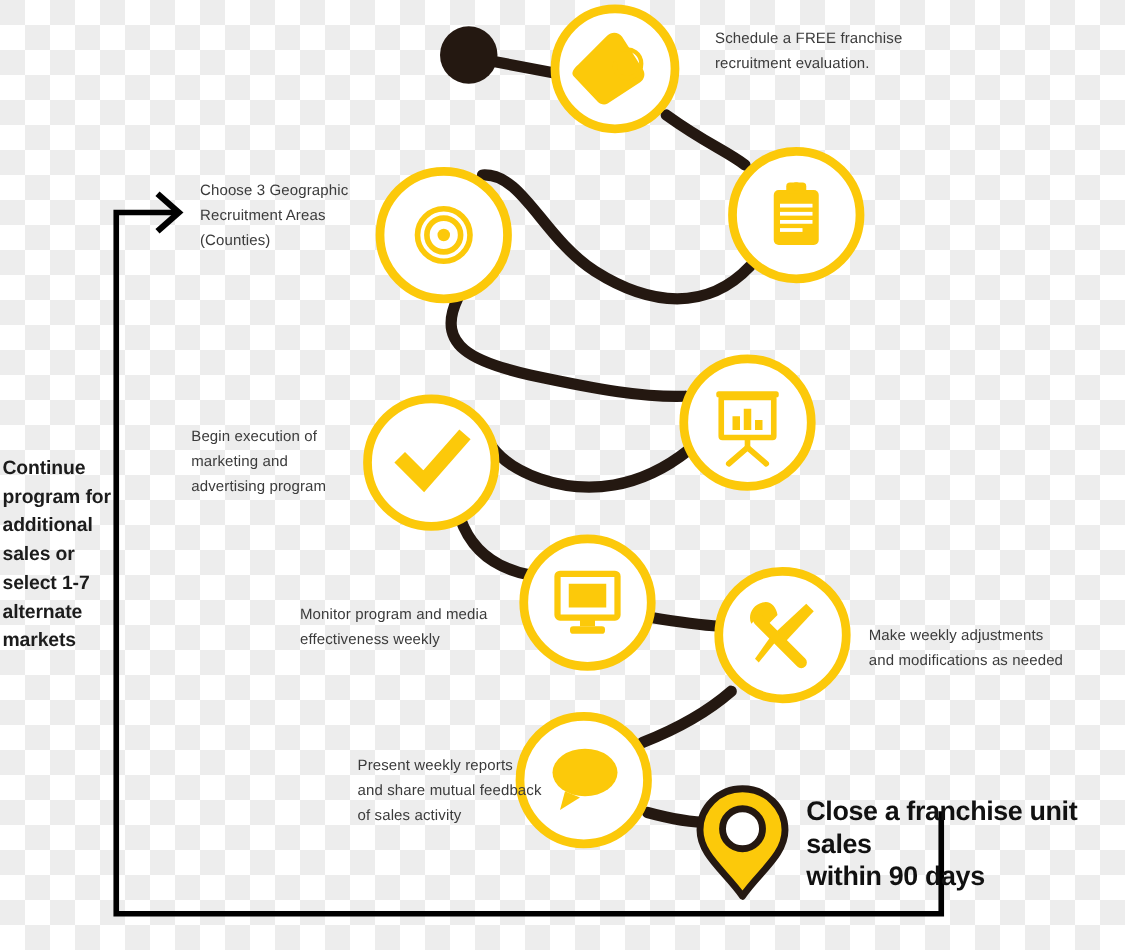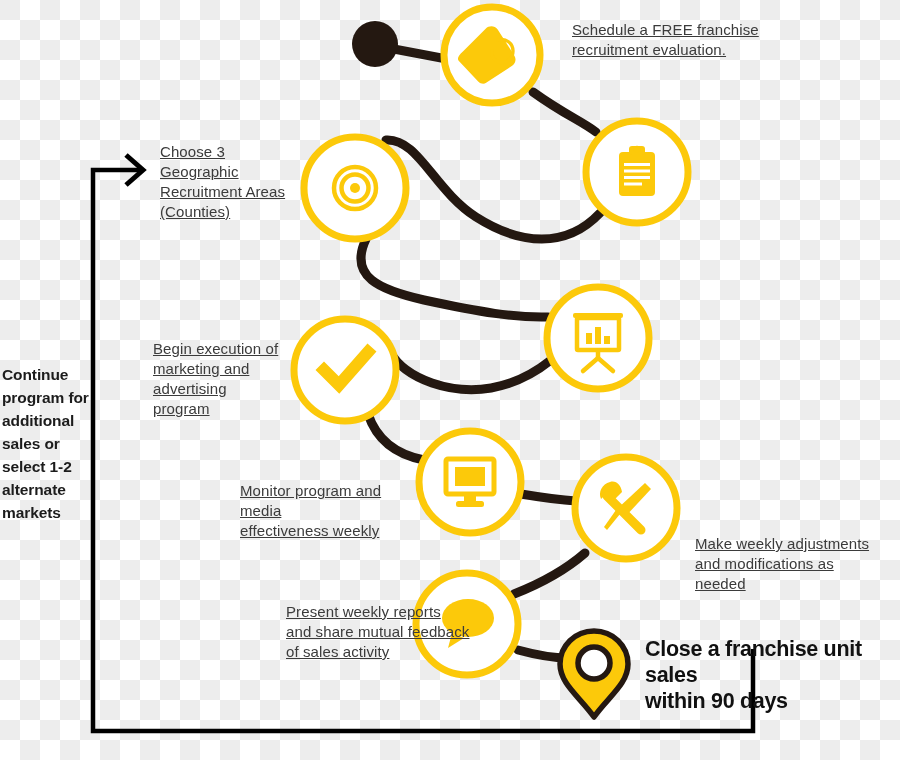--- a/index.html
+++ b/index.html
@@ -20,25 +20,24 @@
   #flow-svg {
     position: absolute;
     left: 0;
     top: 0;
     width: 900px;
     height: 760px;
   }
   .label {
     position: absolute;
     color: #3b3b3b;
-    font-size: 15px;
+    font-size: 12px;
     line-height: 20px;
     letter-spacing: 0.1px;
     white-space: pre-line;
-    text-decoration: underline;
   }
   #sidebar-note {
     position: absolute;
     left: 2px;
     top: 363px;
     width: 112px;
     color: #1c1c1c;
     font-size: 15.5px;
     font-weight: 700;
     line-height: 23px;
@@ -200,31 +199,31 @@
 (Counties)</div>
 
 
   <div class="label" style="left:153px; top:339px; width:130px;">Begin execution of
 marketing and
 advertising program</div>
 
   <div class="label" style="left:240px; top:481px; width:178px;">Monitor program and media
 effectiveness weekly</div>
 
-  <div class="label" style="left:695px; top:498px; width:190px;margin-top:36px;">Make weekly adjustments
+  <div class="label" style="left:695px; top:498px; width:190px;">Make weekly adjustments
 and modifications as needed</div>
 
   <div class="label" style="left:238px; top:602px; width:186px;margin-left:48px;">Present weekly reports
 and share mutual feedback
 of sales activity</div>
 
   <div id="sidebar-note">Continue
 program for
 additional
 sales or
-select 1-2
+select 1-7
 alternate
 markets</div>
 
   <div id="closing-statement">Close a franchise unit sales
 within 90 days</div>
 
 </div>
 
 </body></html>

